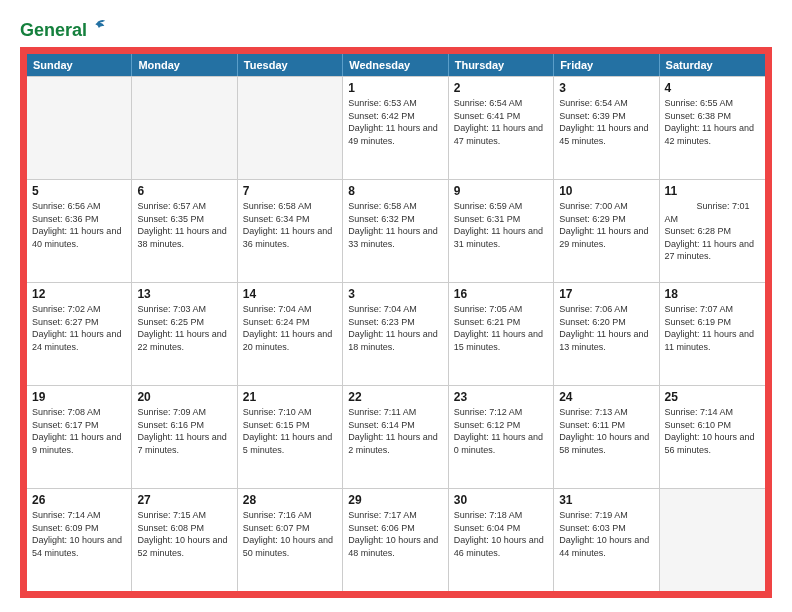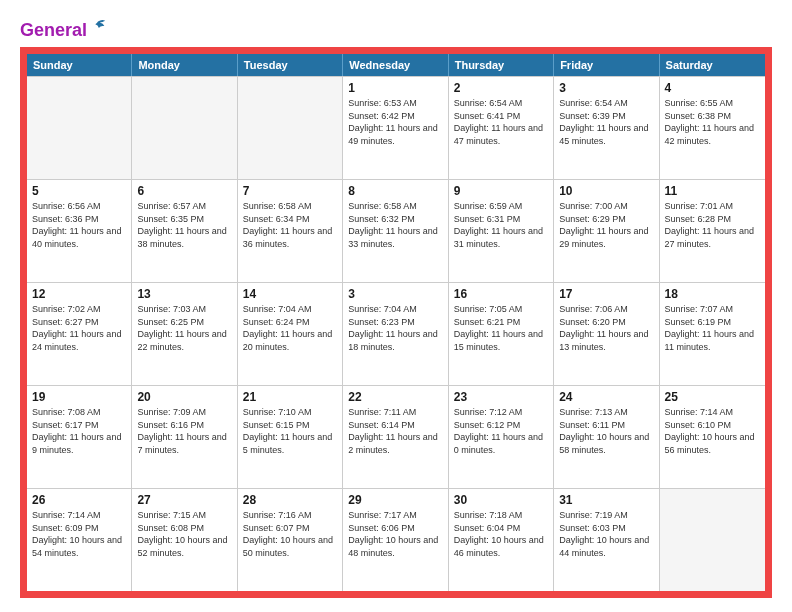--- a/index.html
+++ b/index.html
@@ -118,21 +118,21 @@
     }
   </style>
 </head>
 <body>
 
 <div class="page">
   <div class="header">
     <div class="logo">
       <div class="logo-text">
         <span class="logo-general">
-          <span style="color:#a21caf;">General</span><svg class="logo-icon" viewBox="0 0 20 20">
+          <span style="color:#15803d;">General</span><svg class="logo-icon" viewBox="0 0 20 20">
               <path d="M10 4 Q14 1 18 3 Q15 5 12 5 Q16 6 17 9 Q13 8 11 11 Q10 8 7 7 Q9 6 10 4Z" fill="#2471a3"></path>
             </svg>
         </span>
       </div>
       <span class="logo-blue-label"></span>
     </div>
     <div class="title-block">
       <div class="month-title"></div>
       <div class="location-title"></div>
     </div>
@@ -178,21 +178,21 @@
 Daylight: 11 hours and 36 minutes.</span></div>
           <div class="cal-cell"><span class="day-num">8</span><span class="cell-text" style="white-space: pre-line;">Sunrise: 6:58 AM
 Sunset: 6:32 PM
 Daylight: 11 hours and 33 minutes.</span></div>
           <div class="cal-cell"><span class="day-num">9</span><span class="cell-text" style="white-space: pre-line;">Sunrise: 6:59 AM
 Sunset: 6:31 PM
 Daylight: 11 hours and 31 minutes.</span></div>
           <div class="cal-cell"><span class="day-num">10</span><span class="cell-text" style="white-space: pre-line;">Sunrise: 7:00 AM
 Sunset: 6:29 PM
 Daylight: 11 hours and 29 minutes.</span></div>
-          <div class="cal-cell"><span class="day-num">11</span><span class="cell-text" style="white-space: pre-line;">Sunrise: 7:01 AM
+          <div class="cal-cell"><span class="day-num">11</span><span class="cell-text" style="white-space: pre-line; margin-left: 32px;">Sunrise: 7:01 AM
 Sunset: 6:28 PM
 Daylight: 11 hours and 27 minutes.</span></div>
         </div>
         <div class="cal-row">
           <div class="cal-cell"><span class="day-num">12</span><span class="cell-text" style="white-space: pre-line;">Sunrise: 7:02 AM
 Sunset: 6:27 PM
 Daylight: 11 hours and 24 minutes.</span></div>
           <div class="cal-cell"><span class="day-num">13</span><span class="cell-text" style="white-space: pre-line;">Sunrise: 7:03 AM
 Sunset: 6:25 PM
 Daylight: 11 hours and 22 minutes.</span></div>

